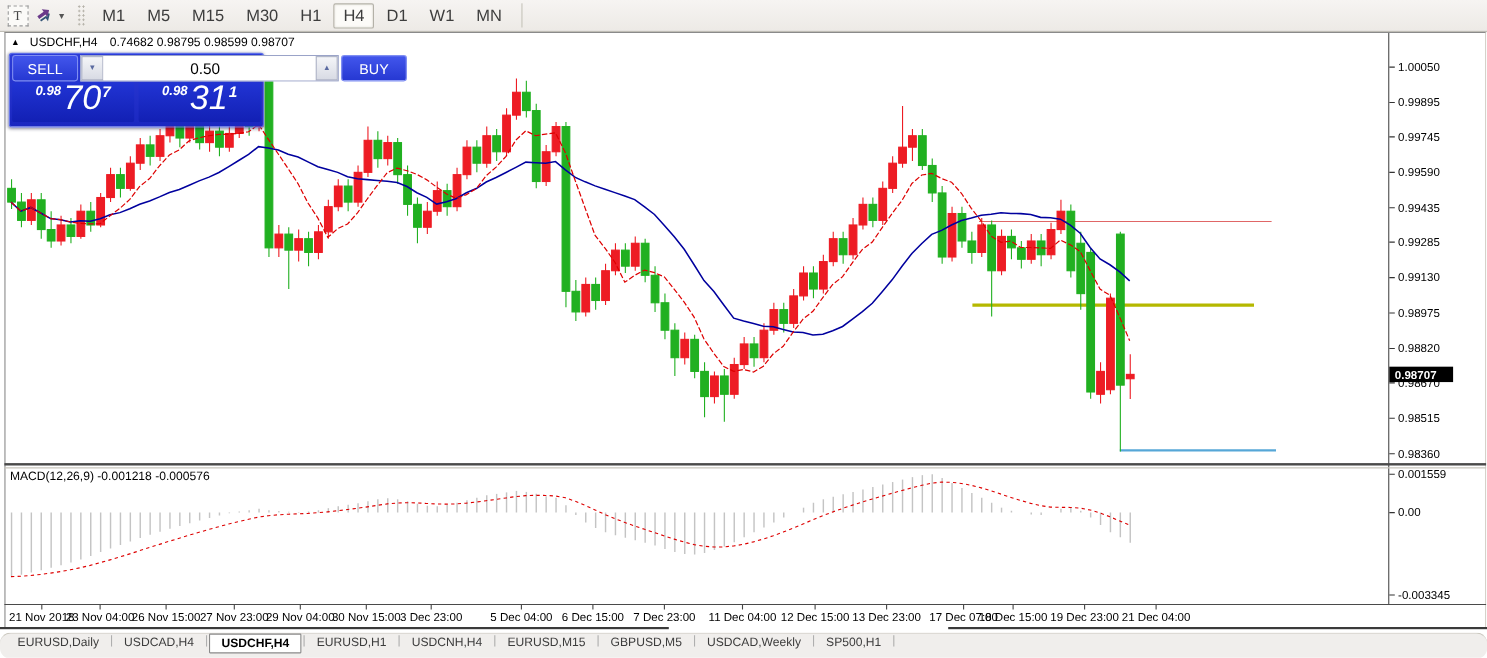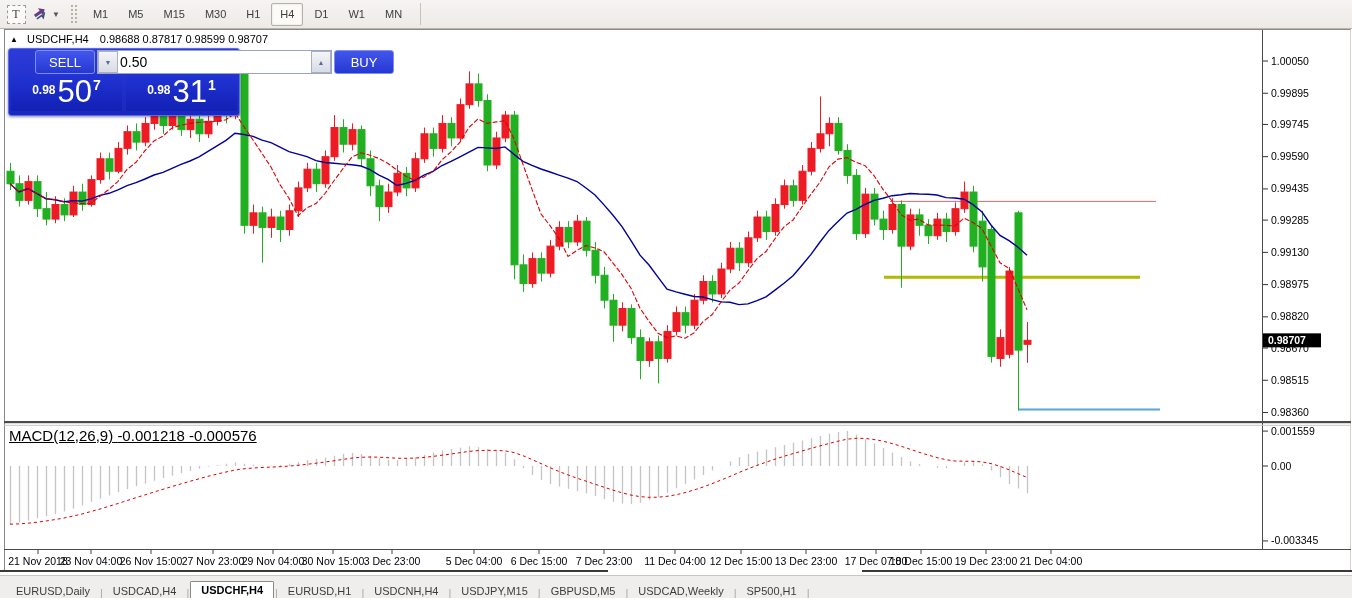--- a/index.html
+++ b/index.html
@@ -11,51 +11,51 @@
     display:flex;align-items:center;z-index:30;}
   .tool-btn{height:20px;min-width:20px;display:flex;align-items:center;justify-content:center;
     margin-left:6px;color:#333;font-size:12px;cursor:default;}
   .t-box{width:17px;height:17px;border:1px dashed #9a9a9a;display:flex;align-items:center;
     justify-content:center;font-family:"Liberation Serif","DejaVu Serif",serif;
     font-size:12px;color:#444;background:#fbfaf8;}
   .caret{font-size:8px;color:#555;margin-left:3px;}
   .grip{width:7px;height:20px;margin:0 6px 0 10px;
     background-image:radial-gradient(#b5b2a9 35%,transparent 36%);background-size:4px 4px;}
   .tf-btn{height:21px;padding:0 8px;margin:0 1px;display:inline-flex;align-items:center;
-    font-size:11px;color:#3d3d3d;border:1px solid transparent;border-radius:2px;}
+    font-size:15px;color:#3d3d3d;border:1px solid transparent;border-radius:2px;}
   .tf-btn.active{background:#fcfbf8;border:1px solid #b4b1a8;box-shadow:inset 0 0 2px #d8d5cc;}
   .toolbar-sep{width:1px;height:22px;background:#c6c3ba;margin:0 8px;}
   
   .chart-title{position:absolute;left:10px;top:33px;font-size:11px;color:#000;z-index:20;}
   .chart-title .tri{font-size:8px;margin-right:6px;position:relative;top:-1px;}
   .chart-title .ohlc{margin-left:8px;}
   
   .trade-panel{position:absolute;left:8px;top:48px;width:230px;height:66px;z-index:25;
     background:linear-gradient(#2c3cd8,#1a27c0);border:1px solid #5a6ce8;border-radius:3px;
     box-shadow:0 1px 3px rgba(0,0,40,.45);}
-  .tp-row1{display:flex;height:26px;align-items:center;padding-left:24px;}
+  .tp-row1{display:flex;height:26px;align-items:center;}
   .tp-btn{height:22px;margin:2px;flex:0 0 58px;display:flex;align-items:center;justify-content:center;
     color:#fff;font-size:13px;background:linear-gradient(#4256ec,#2638d2);
     border:1px solid #7f8ef2;border-radius:3px;}
   .tp-spin{height:22px;margin:2px 0;flex:1;display:flex;background:#fff;border:1px solid #9aa3c8;}
   .spin-btn{width:18px;display:flex;align-items:center;justify-content:center;
     background:linear-gradient(#f4f5f8,#d8dbe4);border:1px solid #aab0c4;color:#5a6aa0;font-size:7px;}
-  .spin-input{flex:1;border:0;outline:0;text-align:left;padding-right:10px;font-size:14px;
+  .spin-input{flex:1;border:0;outline:0;text-align:center;padding-right:10px;font-size:14px;
     color:#000;font-family:inherit;min-width:0;}
   .tp-row2{display:flex;height:38px;}
-  .tp-price{flex:1;display:flex;align-items:center;justify-content:center;color:#fff;
-    padding-bottom:3px;background:linear-gradient(#2134d4,#1220b4);margin:0 2px 2px 2px;border-radius:2px;}
+  .tp-price{flex:1;display:flex;align-items:flex-start;justify-content:center;color:#fff;
+    padding-bottom:3px;background:linear-gradient(#2134d4,#1220b4);margin:0 2px 2px 2px;border-radius:2px;font-style:italic;}
   .tp-price .base{font-size:12px;font-weight:700;margin:0 2px 4px 0;}
   .tp-price .big{font-size:31px;line-height:28px;font-weight:400;}
   .tp-price .sup{font-size:14px;font-weight:700;margin:0 0 14px 1px;}
   
-  .macd-label{position:absolute;left:9px;top:427px;font-size:15px;color:#000;z-index:20;text-decoration:underline;}
+  .macd-label{position:absolute;left:9px;top:427px;font-size:11px;color:#000;z-index:20;}
   
   .tabbar{position:absolute;left:0;top:575px;width:1352px;height:23px;background:#f0eeec;
-    border-top:1px solid #cac7be;display:flex;align-items:flex-end;z-index:30;font-size:11px;}
+    border-top:1px solid #cac7be;display:flex;align-items:flex-start;z-index:30;font-size:11px;border-radius:10px;}
   .tab{padding:2px 9px;margin:0 1px;color:#3c3c3c;white-space:nowrap;}
   .tab.active{background:#fff;border:1px solid #8a8a8a;font-weight:700;color:#000;
     border-radius:1px;padding:2px 10px;}
   .tab-sep{color:#aaa;}
   svg#plot{position:absolute;left:0;top:0;z-index:5;}
   svg text{font-family:"Liberation Sans","DejaVu Sans",sans-serif;}
 </style>
 </head>
 <body>
 
@@ -83,37 +83,37 @@
       <div class="tf-btn">D1</div>
       <div class="tf-btn">W1</div>
       <div class="tf-btn">MN</div>
     </div>
   <div class="toolbar-sep"></div>
 </div>
 
 <div class="chart-title">
   <span class="tri">▲</span>
   <span>USDCHF,H4</span>
-  <span class="ohlc">0.98688 0.87817 0.98599 0.98707</span>
+  <span class="ohlc">0.74682 0.98795 0.98599 0.98707</span>
 </div>
 
 <div class="trade-panel">
   <div class="tp-row1">
     <div class="tp-btn">SELL</div>
     <div class="tp-spin">
       <div class="spin-btn">▼</div>
       <input class="spin-input" readonly="" value="0.50" style="">
       <div class="spin-btn">▲</div>
     </div>
     <div class="tp-btn">BUY</div>
   </div>
   <div class="tp-row2">
     <div class="tp-price">
       <span class="base">0.98</span>
-      <span class="big">50</span>
+      <span class="big">70</span>
       <span class="sup">7</span>
     </div>
     <div class="tp-price">
       <span class="base">0.98</span>
       <span class="big">31</span>
       <span class="sup">1</span>
     </div>
   </div>
 </div>
 
@@ -569,21 +569,21 @@
     <div class="tab">EURUSD,Daily</div>
     <span class="tab-sep">|</span>
     <div class="tab">USDCAD,H4</div>
     <span class="tab-sep">|</span>
     <div class="tab active">USDCHF,H4</div>
     <span class="tab-sep">|</span>
     <div class="tab">EURUSD,H1</div>
     <span class="tab-sep">|</span>
     <div class="tab">USDCNH,H4</div>
     <span class="tab-sep">|</span>
-    <div class="tab">USDJPY,M15</div>
+    <div class="tab">EURUSD,M15</div>
     <span class="tab-sep">|</span>
     <div class="tab">GBPUSD,M5</div>
     <span class="tab-sep">|</span>
     <div class="tab">USDCAD,Weekly</div>
     <span class="tab-sep">|</span>
     <div class="tab">SP500,H1</div>
     <span class="tab-sep">|</span>
   </div>
 
 </body></html>

